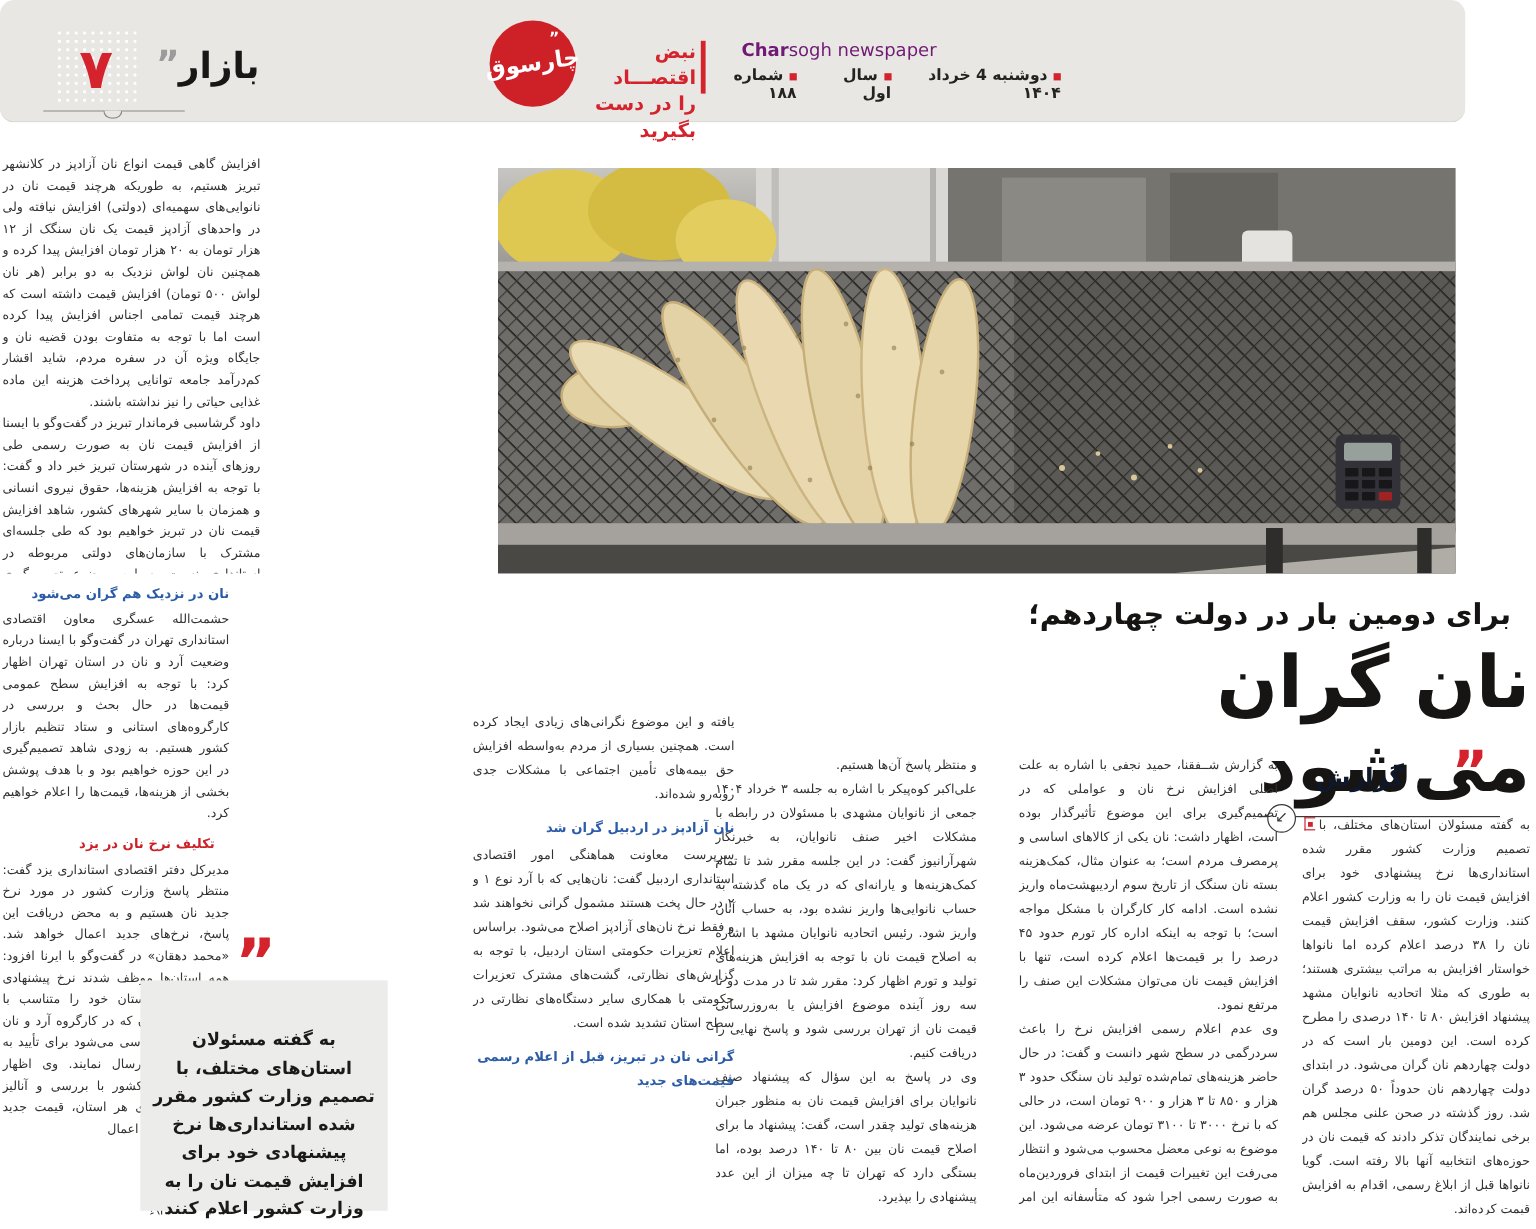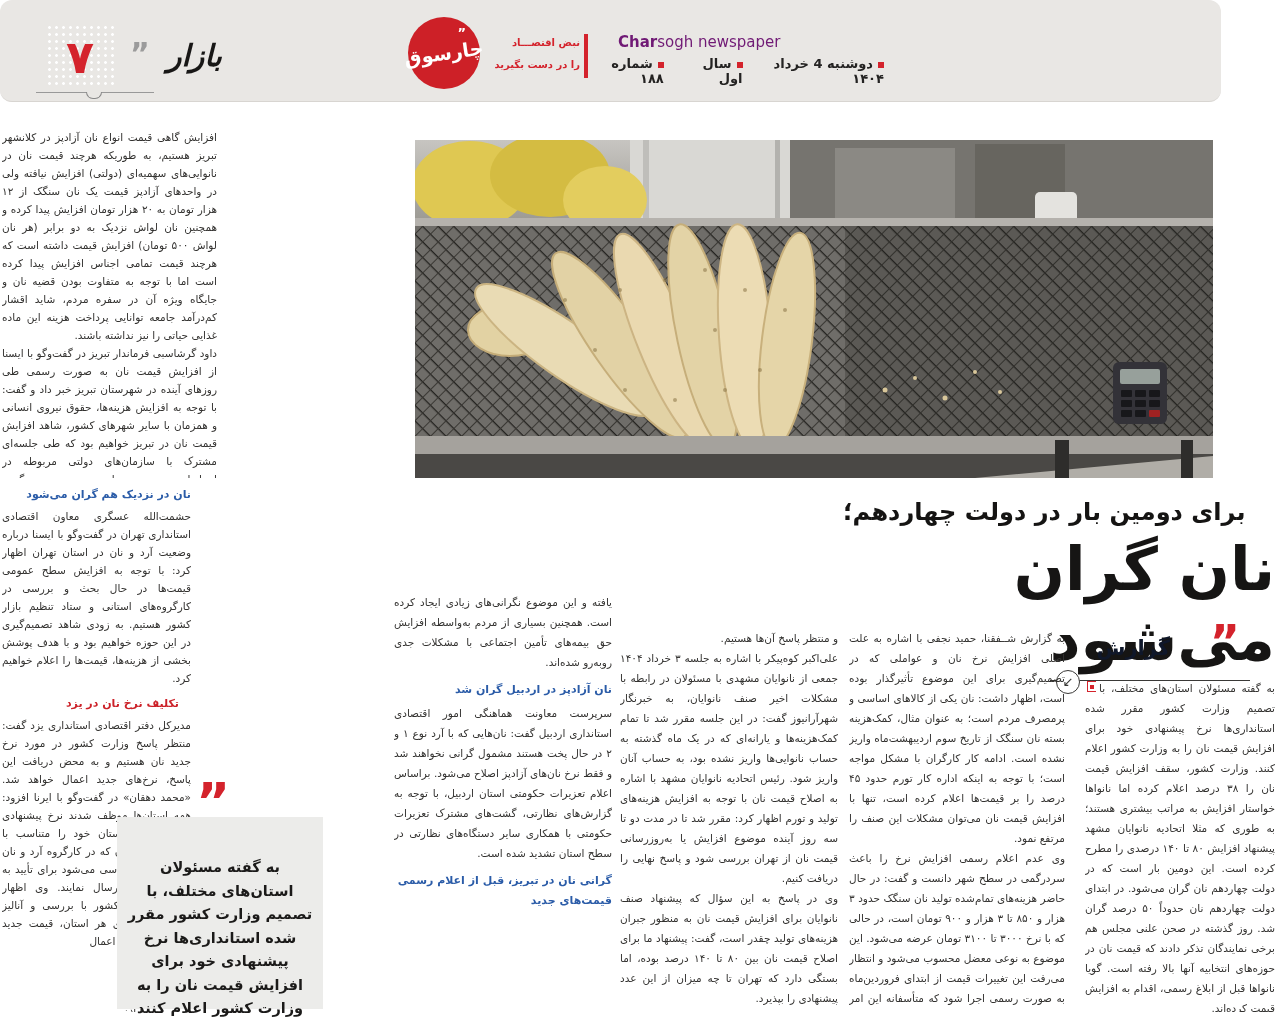--- a/index.html
+++ b/index.html
@@ -1,63 +1,63 @@
 <!DOCTYPE html>
 <html lang="fa" dir="rtl"><head>
 <meta charset="utf-8">
 <style>
   * { margin:0; padding:0; box-sizing:border-box; }
   body { font-family:"DejaVu Sans", sans-serif; background:#fff; }
   .page { position:relative; width:1280px; height:1024px; background:#ffffff; overflow:hidden; direction:rtl; }
 
   
   .band { position:absolute; left:0; top:0; width:1221px; height:102px; background:#e9e7e4; border-radius:12px; border-bottom:1px solid #d8d5d1; }
-  .bazar-label { position:absolute; left:167px; top:38px; font-size:30px; font-weight:bold; color:#181716;font-style:italic; }
+  .bazar-label { position:absolute; left:149px; top:38px; font-size:30px; font-weight:bold; color:#181716; }
   .bazar-quotes { position:absolute; left:130px; top:36px; font-size:30px; font-weight:bold; color:#9b9b9b; }
   .dotgrid { position:absolute; left:46px; top:24px; width:68px; height:64px;
              background-image:radial-gradient(circle,#ffffff 1.3px, transparent 1.5px); background-size:7px 7px; }
   .page-num { position:absolute; left:46px; top:26px; width:68px; height:62px; text-align:center;
               font-size:46px; font-weight:bold; color:#d4232c; line-height:62px; }
   .num-rule { position:absolute; left:36px; top:92px; width:118px; border-top:1px solid #999; }
   .num-brace { position:absolute; left:86px; top:92px; width:16px; height:7px; border:1px solid #888; border-top:none; border-radius:0 0 10px 10px; background:#e9e7e4; }
 
   .logo-circle { position:absolute; left:408px; top:17px; width:72px; height:72px; border-radius:50%;
                  background:#cd2027; display:flex; align-items:center; justify-content:center; }
   .logo-fa { color:#fff; font-weight:bold; font-size:19px; transform:rotate(-8deg); }
   .logo-q { position:absolute; right:14px; top:8px; color:#fff; font-size:13px; font-weight:bold; }
-  .tagline { position:absolute; left:488px; top:32px; width:92px; text-align:right; color:#d4232c; font-weight:bold; font-size:10px; line-height:22px; }
+  .tagline { position:absolute; left:488px; top:32px; width:92px; text-align:right; color:#d4232c; font-weight:bold; font-size:16px; line-height:22px; }
   .tag-bar { position:absolute; left:584px; top:34px; width:4px; height:44px; background:#d4232c; }
   .en-name { position:absolute; left:618px; top:33px; direction:ltr; font-size:15px; color:#701a75; }
   .en-name b { font-weight:bold; }
   .dateline { position:absolute; left:599px; top:56px; width:285px; display:flex; flex-direction:row; gap:24px; direction:rtl; font-size:13px; font-weight:bold; color:#242322; }
   .date-item::before { content:""; display:inline-block; width:6px; height:6px; background:#d4232c; margin-left:5px; }
 
   
   .photo { position:absolute; left:415px; top:140px; width:798px; height:338px; overflow:hidden; background:#8e8c89; }
 
   
-  .kicker { position:absolute; right:7px; top:498px; width:430px; text-align:left; font-size:24px; font-weight:bold; color:#151413; }
+  .kicker { position:absolute; right:7px; top:498px; width:430px; text-align:center; font-size:24px; font-weight:bold; color:#151413; }
   .headline { position:absolute; right:5px; top:534px; width:430px; text-align:right; font-size:60px; font-weight:bold; color:#161514; letter-spacing:-1px; }
   .report { position:absolute; right:40px; top:628px; width:200px; }
   .report-q { position:absolute; right:0; top:-6px; color:#d4232c; font-size:46px; font-weight:bold; line-height:40px; }
   .report-t { position:absolute; right:70px; top:8px; font-size:21px; font-weight:bold; color:#0f172a; }
   .report-line { position:absolute; right:-10px; top:52px; width:200px; border-top:1.5px solid #3a3937; }
   .report-circle { position:absolute; right:160px; top:42px; width:24px; height:24px; border:1.5px solid #3a3937; border-radius:50%;
                    background:#fff; text-align:center; font-size:13px; line-height:22px; color:#3a3937; }
 
   
   .col { position:absolute; overflow:hidden; color:#333230; }
   .main-col { font-size:10.5px; line-height:20px; }
   .left-col  { font-size:10.5px; line-height:18px; }
   .col .p { text-align:justify; }
   .col .sub-red  { color:#cc2128; font-weight:bold; font-size:11px; margin:8px 12px 3px; }
   .col .sub-blue { color:#2b5ca8; font-weight:bold; font-size:11px; margin:8px 0 3px; }
   #m-col1 { right:5px;    top:678px; width:190px; height:334px; }
   #m-col2 { right:215px;  top:628px; width:216px; height:384px; }
-  #m-col3 { right:442px;  top:628px; width:218px; height:384px; }
+  #m-col3 { right:466px;  top:628px; width:218px; height:384px; }
   #m-col4 { right:668px;  top:592px; width:218px; height:384px;margin-left:44px; }
   #l-top   { right:1063px; top:128px; width:215px; height:350px; }
   #l-right { right:1089px; top:478px; width:189px; height:534px; }
   .qspacer { clear:none; }
   .sp-left  { float:left; margin:2px 0 0 0; }
   .red-mark { float:left; width:9px; height:11px; border:1.5px solid #d4232c; border-right:none; margin:3px 3px 0 2px; position:relative; }
   .red-mark::after { content:""; position:absolute; left:2px; top:2.5px; width:4px; height:4px; background:#d4232c; }
 
   
   .pq-box { position:absolute; left:117px; top:817px; width:206px; height:192px; background:#ececea; }

